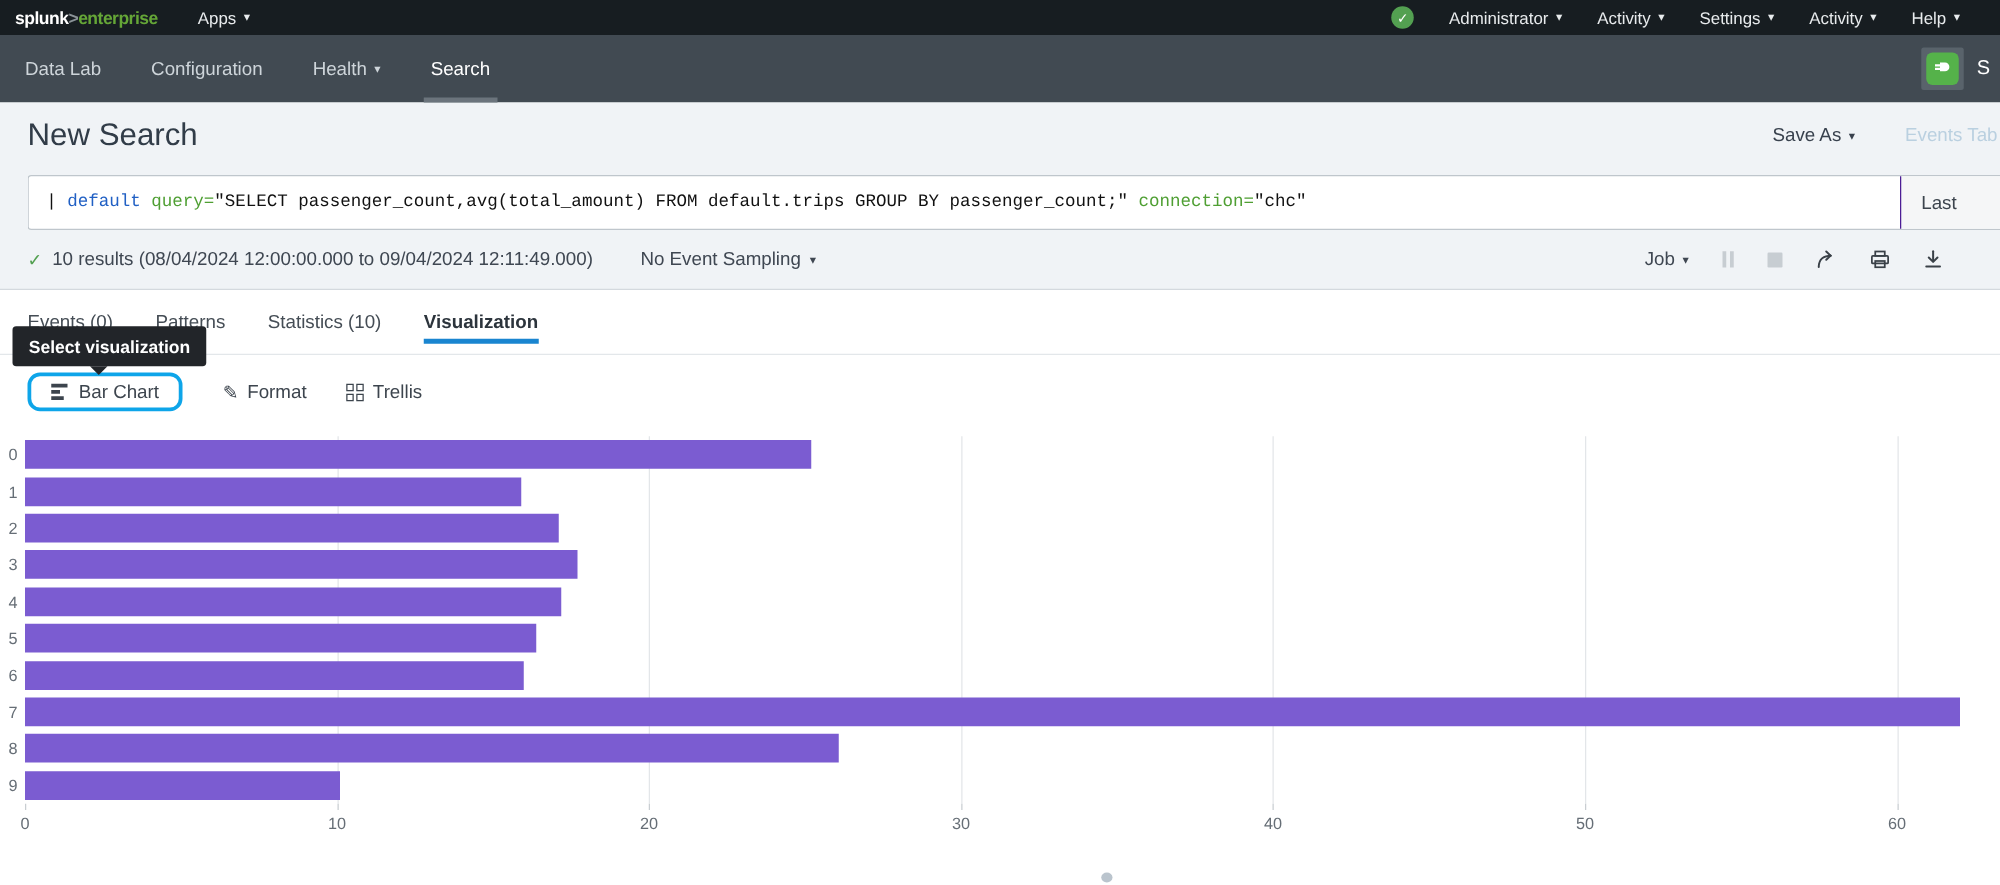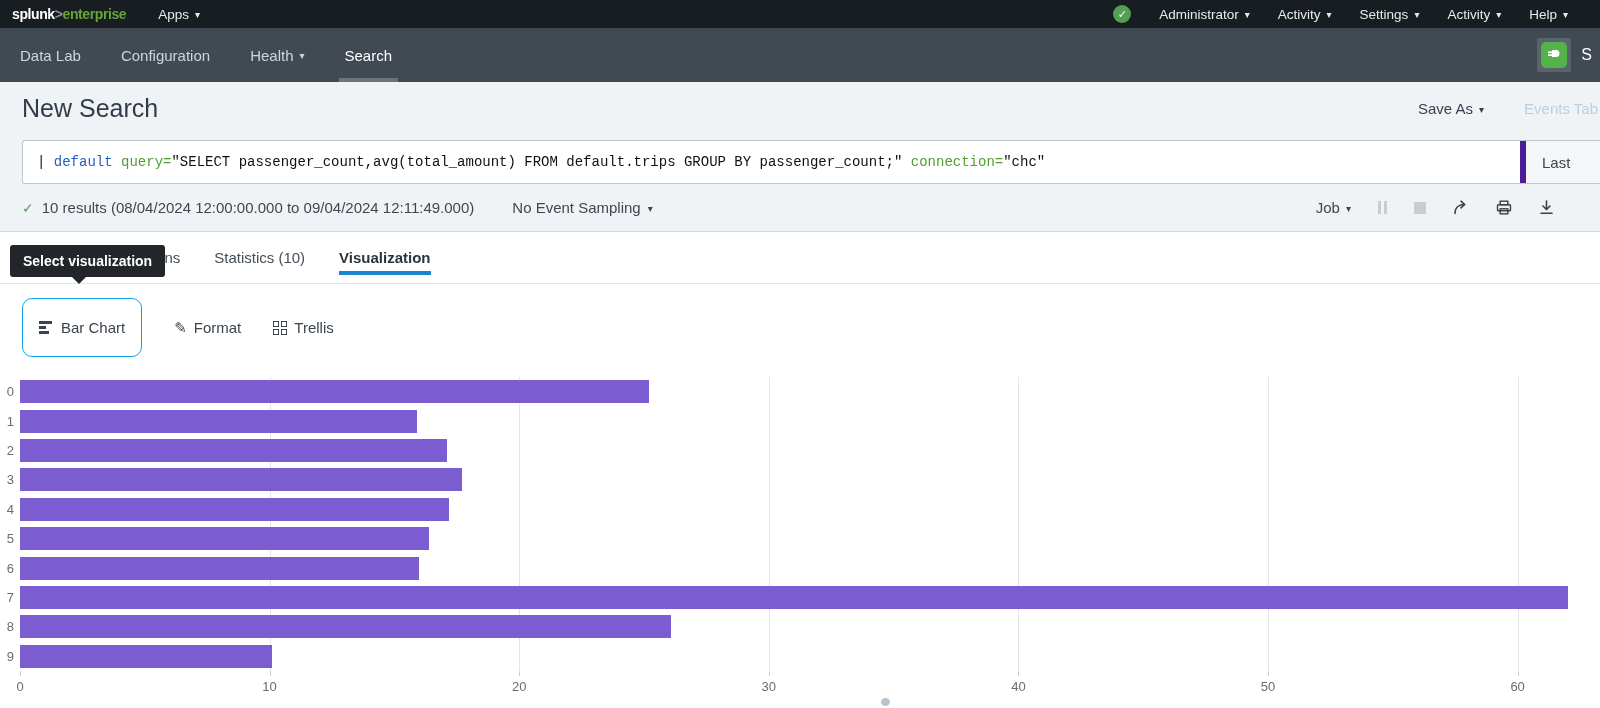--- a/index.html
+++ b/index.html
@@ -41,21 +41,21 @@
   .save-as { color:#38414d; display:flex; align-items:center; gap:6px; cursor:pointer; }
   .create-tab { color:#bad0e0; white-space:nowrap; cursor:default; }
 
   .search-row { display:flex; margin:17px 0 0 22px; width:1578px; height:44px;
     border:1px solid #bfc6cc; border-right:none; border-radius:3px 0 0 3px; background:#fff; }
   .query { flex:1; display:flex; align-items:center; padding:0 14px;
     font-family:"Liberation Mono", monospace; font-size:14px; color:#111;
     white-space:pre; overflow:hidden; }
   .q-cmd { color:#2160c4; }
   .q-key { color:#4f9f33; }
-  .time-picker { width:80px; flex:none; border-left:6px solid #4c1d95; background:#f5f6f7;
+  .time-picker { width:80px; flex:none; border-left:1px solid #4c1d95; background:#f5f6f7;
     display:flex; align-items:center; padding-left:16px; font-size:15px; color:#3c444d;
     overflow:hidden; white-space:nowrap; cursor:pointer; }
 
   .results-row { display:flex; align-items:center; height:47px; padding:0 46px 0 22px;
     font-size:15px; color:#3f4752; }
   .check { color:#53a051; margin-right:8px; font-size:14px; }
   .sampling { margin-left:38px; display:flex; align-items:center; gap:7px; cursor:pointer; }
   .job-cluster { margin-left:auto; display:flex; align-items:center; gap:27px; }
   .job-menu { display:flex; align-items:center; gap:6px; cursor:pointer; }
   .pause-icon { display:flex; gap:3px; cursor:default; }
@@ -65,29 +65,29 @@
 
   
   .tabs-row { display:flex; align-items:stretch; height:52px; padding:0 22px; gap:34px;
     border-bottom:1px solid #e3e7ea; font-size:15px; color:#454d55; background:#fff; }
   .tab { display:flex; align-items:center; position:relative; cursor:pointer; white-space:nowrap; }
   .tab.active { color:#2c343c; font-weight:bold; }
   .tab.active::after { content:""; position:absolute; left:0; right:0; bottom:8px; height:4px;
     background:#1a85d0; }
 
   
-  .tooltip { position:absolute; left:10px; top:245px; z-index:30; background:#222529; color:#fff;
+  .tooltip { position:absolute; left:10px; top:261px; z-index:30; background:#222529; color:#fff;
     font-size:14px; font-weight:600; padding:8px 13px; border-radius:3px; white-space:nowrap; }
   .tooltip::after { content:""; position:absolute; left:62px; top:100%;
     border:7px solid transparent; border-top-color:#222529; }
 
   
   .controls-row { display:flex; align-items:center; gap:32px; padding:14px 22px 2px 22px; }
   .barchart-btn { display:flex; align-items:center; gap:9px; background:#fff;
-    border:1px solid #0ea5e9; border-radius:10px; padding:20px 16px; font-size:15px;
+    border:3px solid #0ea5e9; border-radius:10px; padding:4px 16px; font-size:15px;
     color:#3c444d; cursor:pointer; }
   .hbars-icon { display:flex; flex-direction:column; gap:2px; }
   .hbars-icon i { display:block; height:3px; background:#3c444d; }
   .hbars-icon i:nth-child(1){ width:13px; } .hbars-icon i:nth-child(2){ width:7px; }
   .hbars-icon i:nth-child(3){ width:10px; }
   .ctrl-btn { display:flex; align-items:center; gap:7px; font-size:15px; color:#3c444d; cursor:pointer; }
   .pencil-icon { font-size:15px; }
   .trellis-icon { display:grid; grid-template-columns:6px 6px; grid-template-rows:6px 6px; gap:2px; }
   .trellis-icon i { border:1.5px solid #3c444d; display:block; }
 

